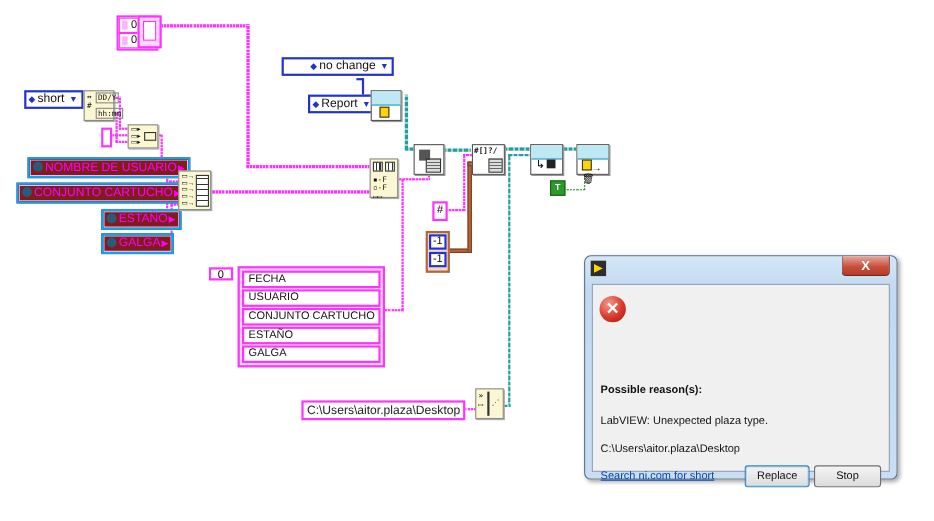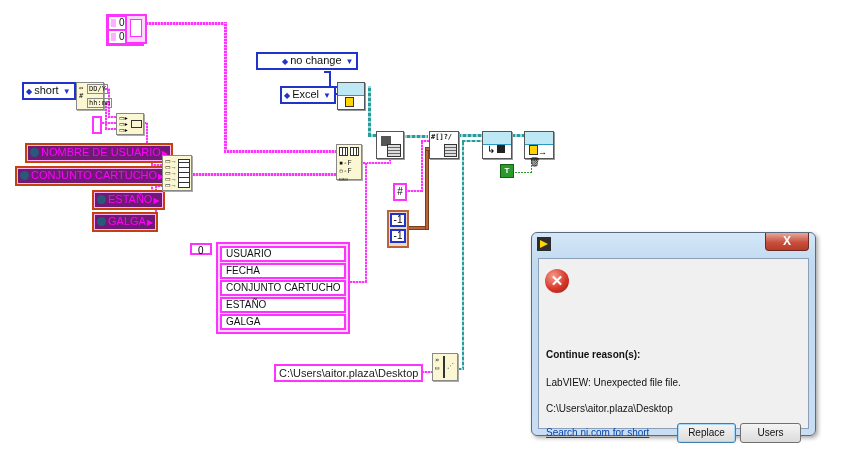--- a/index.html
+++ b/index.html
@@ -7,21 +7,21 @@
   .abs { position:absolute; }
   .wire-pink-dot { position:absolute; background:repeating-linear-gradient(90deg,#ff33ff 0 2px,#ffb0ff 2px 3px); }
   .wire-pink-v { position:absolute; background:repeating-linear-gradient(0deg,#ff33ff 0 2px,#ffb0ff 2px 3px); }
   .wire-teal { position:absolute; background:repeating-linear-gradient(90deg,#2a9a9a 0 3px,#8fd6d6 3px 5px); }
   .wire-teal-v { position:absolute; background:repeating-linear-gradient(0deg,#2a9a9a 0 3px,#8fd6d6 3px 5px); }
   .wire-blue { position:absolute; background:#2233cc; }
   .wire-brown { position:absolute; background:#b5653a; border:1px solid #7a3f1c; }
   .wire-green { position:absolute; background:repeating-linear-gradient(90deg,#2a9a2a 0 2px,#ffffff 2px 3px); }
   .wire-green-v { position:absolute; background:repeating-linear-gradient(0deg,#2a9a2a 0 2px,#ffffff 2px 3px); }
 
-  .str-const { position:absolute; border:2px solid #c2410c; background:#701a75; color:#ff00ff; font-size:11px; line-height:14px; padding:0 3px; white-space:nowrap; box-shadow:inset 0 0 0 1px #ffb0ff; }
+  .str-const { position:absolute; border:2px solid #0ea5e9; background:#7f1d1d; color:#ff00ff; font-size:11px; line-height:14px; padding:0 3px; white-space:nowrap; box-shadow:inset 0 0 0 1px #ffb0ff; }
   .str-const .glb { display:inline-block; width:9px; height:9px; border-radius:50%; background:#2a5a7a; margin-right:2px; vertical-align:-1px; }
   .str-const .arr { font-size:8px; color:#ff00ff; margin-left:1px; }
   .path-const { position:absolute; border:2px solid #ff33ff; background:#fff; color:#222; font-size:11px; line-height:14px; padding:0 3px; white-space:nowrap; }
   .enum { position:absolute; border:2px solid #2233cc; background:#fff; color:#111; font-size:11px; line-height:13px; padding:0 3px 0 2px; white-space:nowrap; }
   .enum .dot { color:#2233cc; font-size:8px; margin-right:2px; }
   .enum .dd { color:#2233cc; font-size:8px; margin-left:4px; }
   .node { position:absolute; background:#fbf7d2; border:1px solid #888; box-shadow:1px 1px 0 #aaa; }
   .subvi { position:absolute; background:#fff; border:1px solid #555; box-shadow:1px 1px 0 #999; }
   .subvi .top { height:45%; background:#bfe8f5; border-bottom:1px solid #2a9ac4; }
   .icontxt { font-size:7px; color:#111; font-family:"DejaVu Sans Mono", monospace; }
@@ -154,21 +154,21 @@
 
 <div class="node" style="left:162px;top:155px;width:28px;height:34px;">
   <div style="position:absolute;left:2px;top:2px;font-size:6px;line-height:6px;">▭→<br>▭→<br>▭→<br>▭→<br>▭→</div>
   <div style="position:absolute;left:15px;top:3px;width:10px;height:27px;border:1px solid #333;background:repeating-linear-gradient(0deg,#fff 0 4px,#333 4px 5px);"></div>
 </div>
 
 <div class="enum" style="left:256px;top:52px;padding-left:24px;">
   <span class="dot">◆</span><span>no change</span><span class="dd">▼</span>
 </div>
 <div class="enum" style="left:280px;top:86px;">
-  <span class="dot">◆</span><span>Excel</span><span class="dd">▼</span>
+  <span class="dot">◆</span><span>Report</span><span class="dd">▼</span>
 </div>
 
 <div class="subvi" style="left:337px;top:82px;width:26px;height:26px;">
   <div class="top"></div>
   <div style="position:absolute;left:7px;top:14px;width:7px;height:8px;background:#ffd400;border:1px solid #333;"></div>
 </div>
 
 <div class="node" style="left:336px;top:144px;width:24px;height:34px;">
   <div style="position:absolute;left:2px;top:2px;width:7px;height:7px;border:1px solid #333;background:repeating-linear-gradient(90deg,#fff 0 2px,#333 2px 3px);"></div>
   <div style="position:absolute;left:13px;top:2px;width:7px;height:7px;border:1px solid #333;background:repeating-linear-gradient(90deg,#fff 0 2px,#333 2px 3px);"></div>
@@ -199,40 +199,40 @@
 
 <div class="subvi" style="left:524px;top:131px;width:28px;height:26px;">
   <div class="top"></div>
   <div style="position:absolute;left:4px;top:13px;font-size:9px;line-height:10px;"><span style="display:inline-block;width:7px;height:8px;background:#ffd400;border:1px solid #333;"></span>→🗑</div>
 </div>
 
 <div class="abs" style="left:500px;top:164px;width:12px;height:12px;background:#2a9a2a;border:1px solid #166016;color:#fff;font-size:8px;font-weight:bold;text-align:center;line-height:12px;">T</div>
 
 <div class="abs" style="left:190px;top:243px;width:22px;height:12px;border:2px solid #ff33ff;background:#fff;font-size:10px;line-height:12px;padding-left:6px;box-sizing:border-box;">0</div>
 <div class="list-arr" style="left:216px;top:242px;">
+  <div class="list-cell">FECHA</div>
   <div class="list-cell">USUARIO</div>
-  <div class="list-cell">FECHA</div>
   <div class="list-cell">CONJUNTO CARTUCHO</div>
   <div class="list-cell">ESTAÑO</div>
   <div class="list-cell" style="margin-bottom:0;">GALGA</div>
 </div>
 
 <div class="path-const" style="left:274px;top:364px;">C:\Users\aitor.plaza\Desktop</div>
 
 <div class="node" style="left:432px;top:353px;width:24px;height:26px;">
   <div class="icontxt" style="position:absolute;left:2px;top:2px;">»<br>▭</div>
   <div style="position:absolute;left:10px;top:2px;width:2px;height:22px;background:#333;"></div>
   <div class="icontxt" style="position:absolute;left:14px;top:8px;">⋰</div>
 </div>
 
 <div class="dlg">
   <div class="dlg-lvicon"></div>
   <div class="dlg-close">X</div>
   <div class="dlg-body">
     <div class="err-icon">✕</div>
-    <div class="reason-h">Continue reason(s):</div>
-    <div class="reason-t">LabVIEW:  Unexpected file file.</div>
+    <div class="reason-h">Possible reason(s):</div>
+    <div class="reason-t">LabVIEW:  Unexpected plaza type.</div>
     <div class="reason-p">C:\Users\aitor.plaza\Desktop</div>
     <div class="link">Search ni.com for short</div>
     <div class="btn btn-continue">Replace</div>
-    <div class="btn btn-stop">Users</div>
+    <div class="btn btn-stop">Stop</div>
   </div>
 </div>
 
 </body></html>

